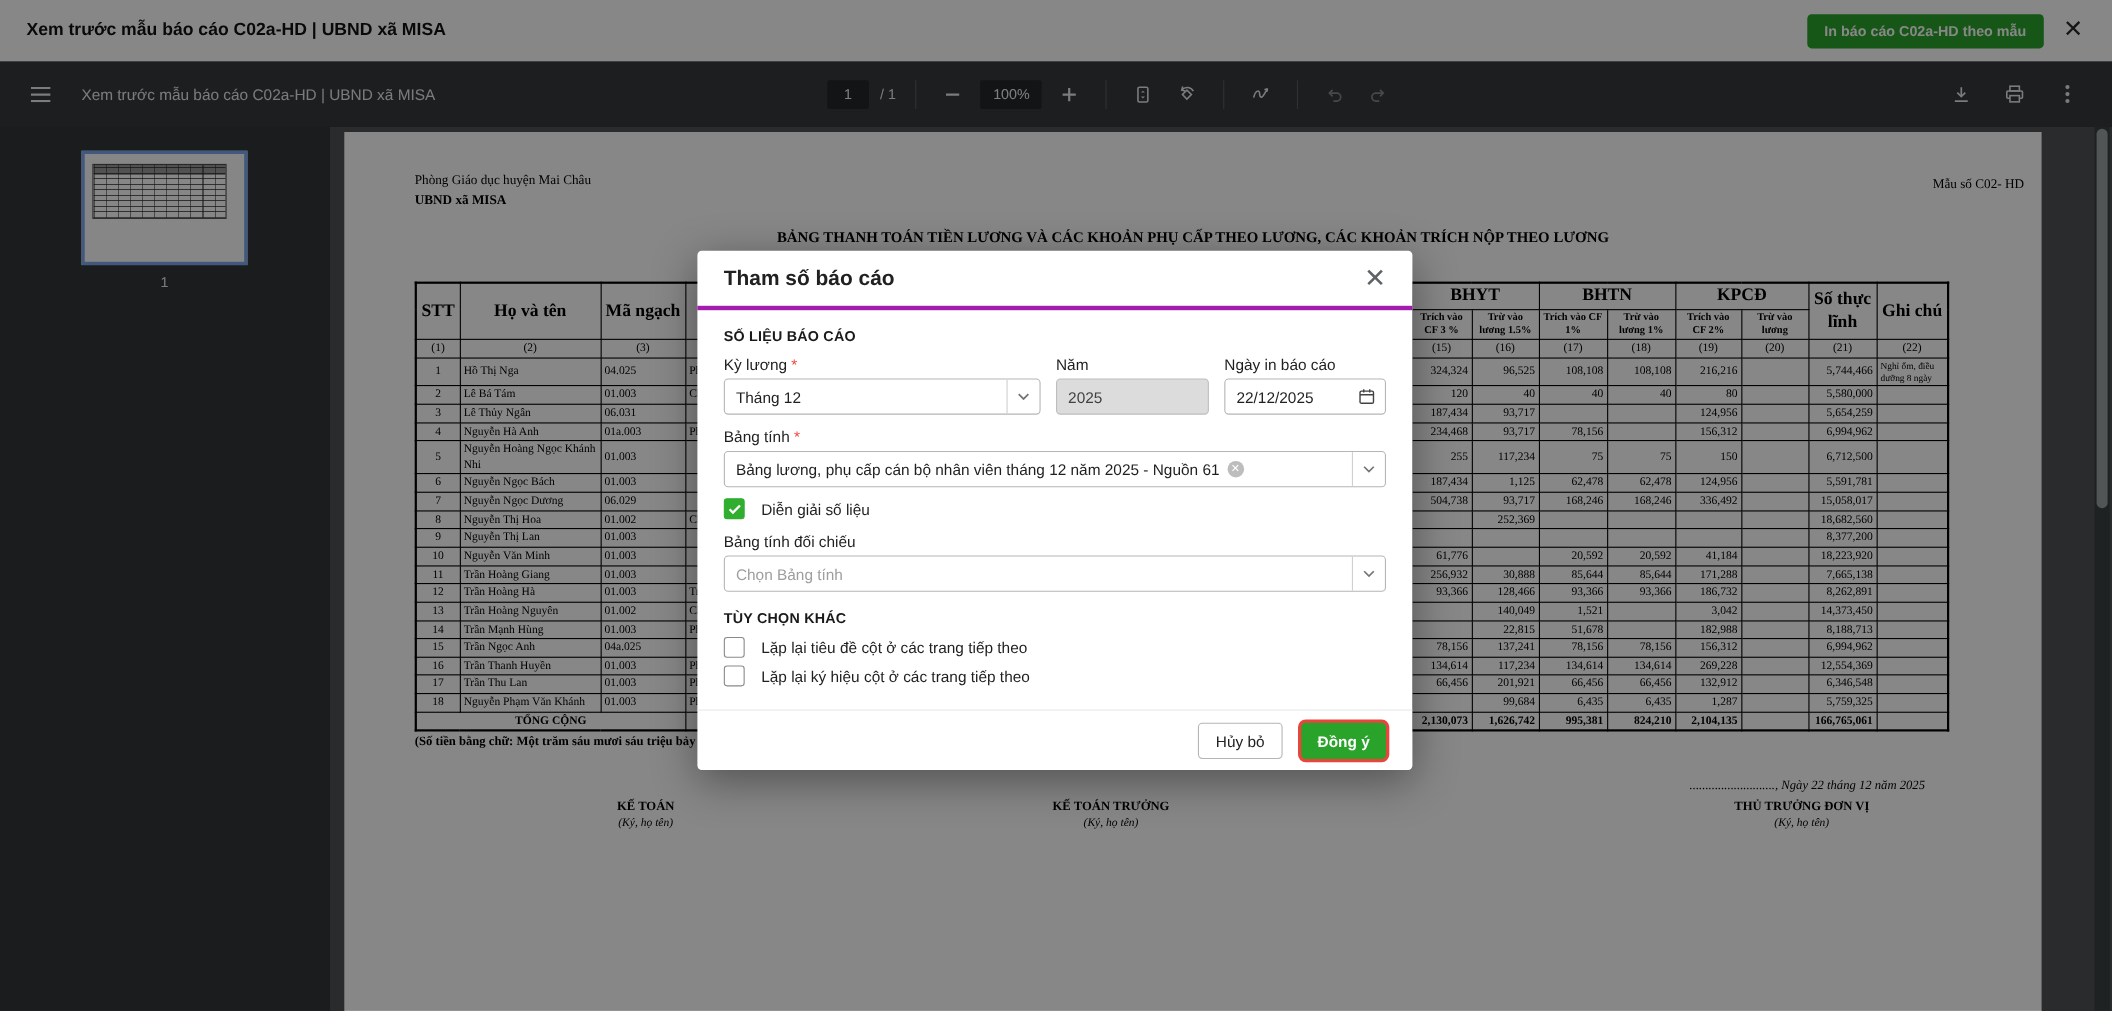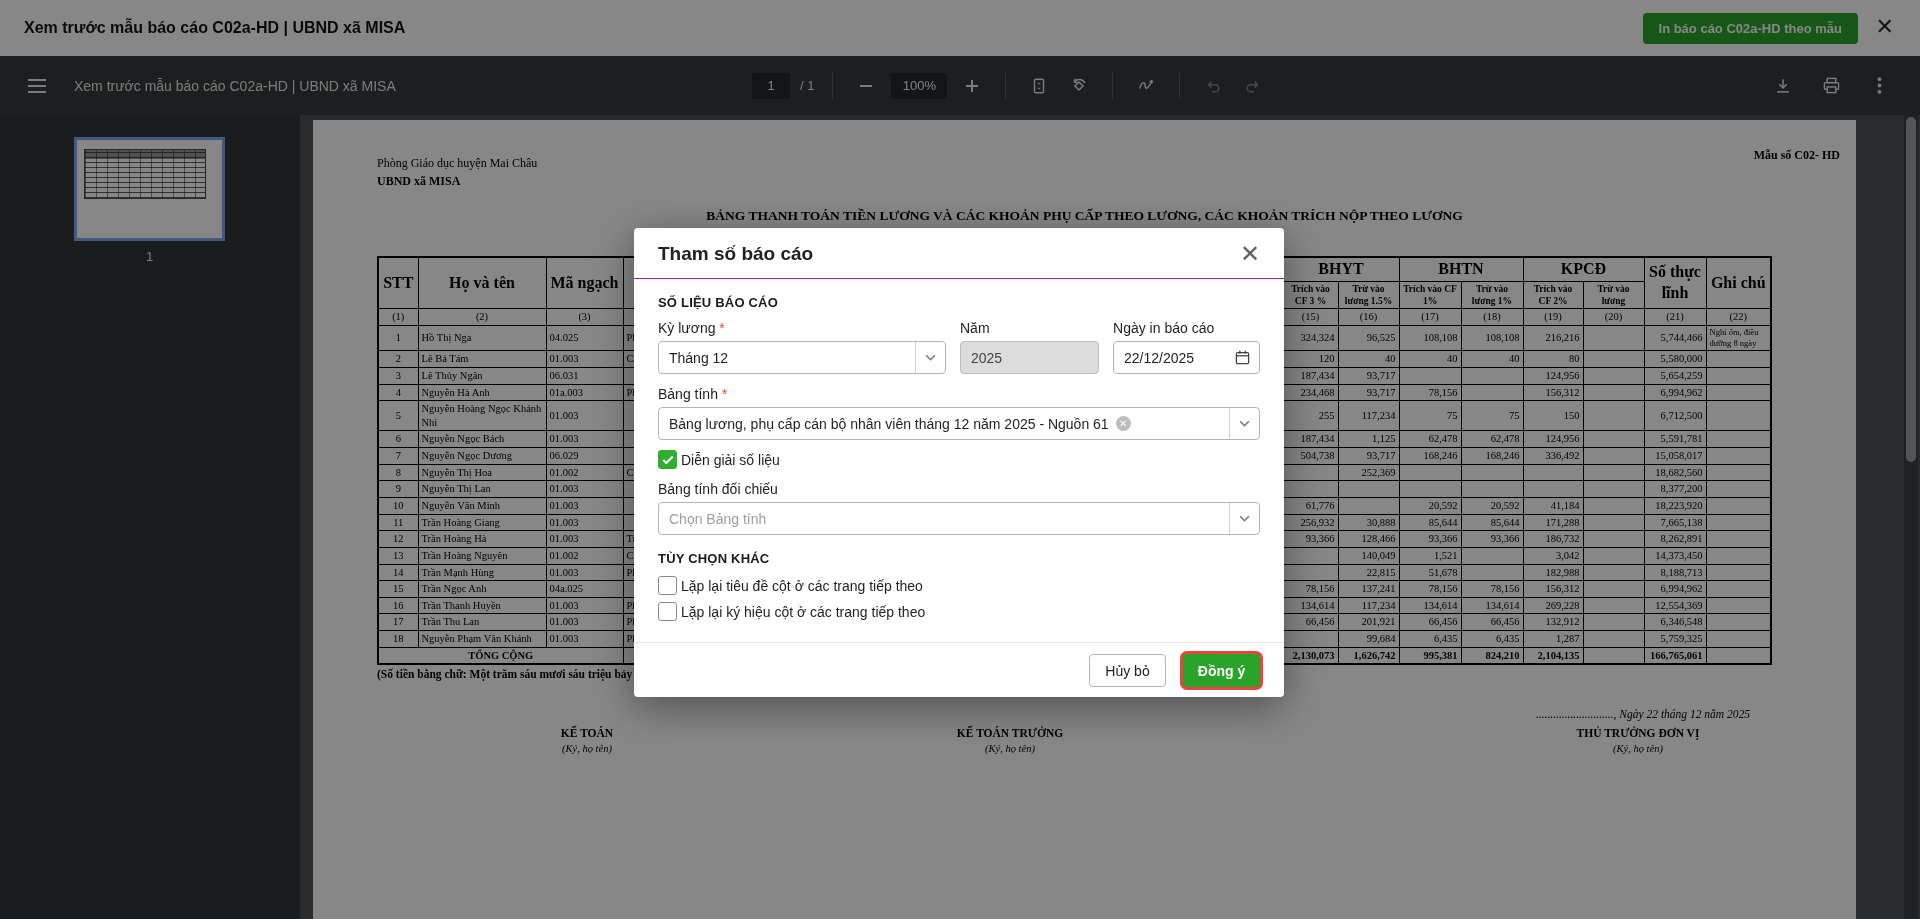--- a/index.html
+++ b/index.html
@@ -45,21 +45,21 @@
         repeating-linear-gradient(90deg, rgba(40,40,40,.55) 0 1px, transparent 1px 11px),
         linear-gradient(#9a9a9a 0 9px, transparent 9px); }
   .thumb-label { position:absolute; left:74px; top:134px; width:151px; text-align:center;
                  color:#e8e8e8; font-size:13px; }
 
   
   .page { position:absolute; left:313px; top:5px; width:1543px; height:860px; background:#ffffff;
           font-family:"Liberation Serif", serif; color:#000; }
   .org1 { position:absolute; left:64px; top:36px; font-size:12px; }
   .org2 { position:absolute; left:64px; top:54px; font-size:12px; font-weight:bold; }
-  .formno { position:absolute; right:16px; top:28px; font-size:12px; font-weight:bold; }
+  .formno { position:absolute; right:16px; top:40px; font-size:12px; font-weight:normal; }
   .doc-title { position:absolute; left:0; top:88px; width:100%; text-align:center;
                font-size:13.5px; font-weight:bold; }
   .tblwrap { position:absolute; left:64px; top:136px; width:1395px; }
   table.doc { border-collapse:collapse; table-layout:fixed; width:1393px; font-size:10.5px; }
   table.doc td, table.doc th { border:1px solid #000; padding:1px 3px; overflow:hidden;
                                white-space:normal; vertical-align:middle; line-height:1.3; }
   table.doc { border:2px solid #000; }
   th.g { font-size:16px; font-weight:bold; text-align:center; }
   th.s { font-size:9.5px; font-weight:bold; text-align:center; line-height:1.15; }
   td.c { text-align:center; }
@@ -79,41 +79,41 @@
   .vthumb { position:absolute; left:2px; top:2px; width:10px; height:345px; background:#9ba0a3; border-radius:6px; }
 
   
   .overlay { position:absolute; left:0; top:0; width:1920px; height:919px;
              background:rgba(0,0,0,0.47); z-index:5; }
 
   
   .modal { position:absolute; left:634px; top:228px; width:650px; background:#fff; border-radius:4px;
            box-shadow:0 10px 40px rgba(0,0,0,.4); z-index:10; font-size:14px; color:#1f1f1f; }
   .m-head { display:flex; align-items:center; justify-content:space-between;
-            padding:15px 24px 13px 24px; border-bottom:1px solid #a21caf; }
+            padding:15px 24px 13px 24px; border-bottom:4px solid #a21caf; }
   .m-title { font-size:19px; font-weight:bold; color:#212121; }
   .m-close { font-size:24px; line-height:22px; color:#5f6368; cursor:pointer; font-weight:300; }
   .m-body { padding:16px 24px 14px 24px; }
   .sect { font-size:13px; font-weight:bold; color:#1a1a1a; margin-bottom:10px; letter-spacing:.2px; }
   .frow { display:flex; gap:14px; margin-bottom:12px; }
   .fcol1 { width:290px; } .fcol2 { width:140px; } .fcol3 { width:148px; }
   .flabel { font-size:14px; margin-bottom:5px; }
   .req { color:#f44336; }
   .ctrl { position:relative; height:33px; border:1px solid #b5b5b5; border-radius:4px; background:#fff;
           display:flex; align-items:center; padding:0 10px; font-size:14px; cursor:pointer; }
   .ctrl.disabled { background:#dcdcdc; border-color:#bdbdbd; cursor:default; color:#424242; }
   .ctrl .chev { position:absolute; right:0; top:0; width:30px; height:31px; display:flex;
                 align-items:center; justify-content:center; border-left:1px solid #d0d0d0; }
   .wide { width:602px; }
   .placeholder { color:#9e9e9e; }
   .chip-x { display:inline-flex; width:15px; height:15px; border-radius:50%; background:#bdbdbd;
             color:#fff; font-size:10px; line-height:15px; align-items:center; justify-content:center;
             margin-left:7px; cursor:pointer; }
   .cal { position:absolute; right:8px; top:7px; }
-  .chkrow { display:flex; align-items:center; gap:4px; margin-bottom:12px; cursor:pointer;text-align:center; }
+  .chkrow { display:flex; align-items:center; gap:15px; margin-bottom:12px; cursor:pointer;text-align:center; }
   .chkbox { width:19px; height:19px; border:1px solid #8a8a8a; border-radius:3px; background:#fff;
             display:flex; align-items:center; justify-content:center; flex:none; }
   .chkbox.on { background:#2fae2f; border-color:#2fae2f; }
   .chklabel { font-size:14px; }
   .optrow { margin-bottom:7px; }
   .m-foot { border-top:1px solid #e8e8e8; padding:11px 24px 10px 24px; display:flex;
             justify-content:flex-end; gap:17px; }
   .btn { height:33px; min-width:77px; padding:0 14px; border-radius:4px; font-size:14px; cursor:pointer; }
   .btn-cancel { background:#fff; border:1px solid #b5b5b5; color:#212121; }
   .btn-ok { background:#2aa32a; border:none; color:#fff; font-weight:bold;

